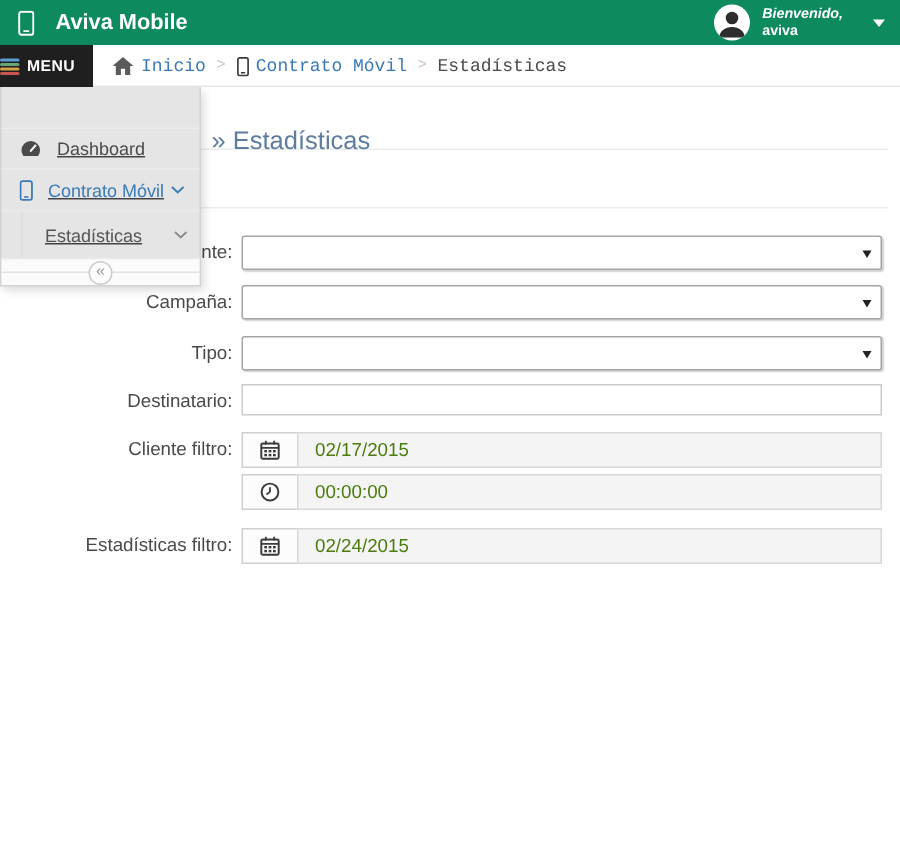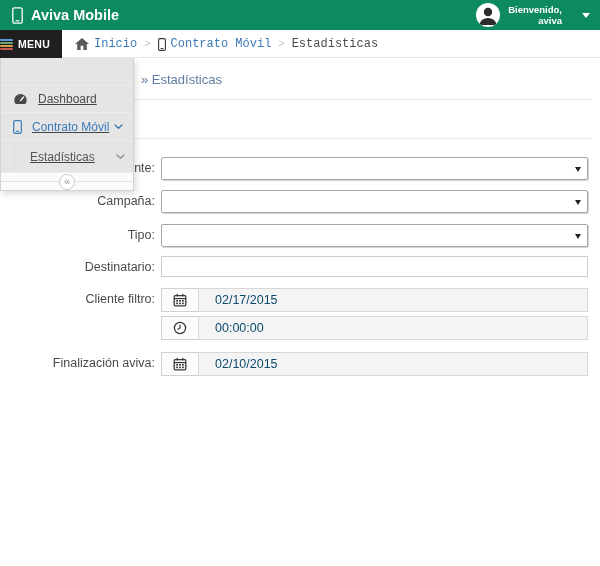--- a/index.html
+++ b/index.html
@@ -3,52 +3,52 @@
 <meta charset="utf-8">
 <style>
   * { margin:0; padding:0; box-sizing:border-box; }
   html,body { width:600px; height:566px; }
   body {
     position:relative; overflow:hidden; background:#fff;
     font-family:"Liberation Sans", sans-serif; color:#444;
   }
   
   .topbar { position:absolute; top:0; left:0; width:600px; height:30px; background:#0d8a5e; z-index:30; }
-  .brand { position:absolute; left:12px; top:0; height:30px; display:flex; align-items:center; gap:8px; color:#fff; }
+  .brand { position:absolute; left:12px; top:0; height:30px; display:flex; align-items:center; gap:14px; color:#fff; }
   .brand-text { font-size:14.5px; font-weight:bold; }
   .user-area { position:absolute; right:10px; top:0; height:30px; display:flex; align-items:center; gap:8px; }
   .avatar { width:24px; height:24px; border-radius:50%; background:#fff; overflow:hidden; display:flex; align-items:flex-end; justify-content:center; }
   .welcome { color:#fff; font-size:9.5px; font-weight:bold; line-height:1.2; }
   .caret-down { width:0; height:0; border-left:4px solid transparent; border-right:4px solid transparent; border-top:5px solid #fff; margin-left:12px; }
   
   .navbar { position:absolute; top:30px; left:0; width:600px; height:28px; background:#fff; border-bottom:1px solid #e6e6e6; z-index:25; }
   .menu-btn { position:absolute; left:0; top:0; width:62px; height:28px; background:#1f1f1f; display:flex; align-items:center; justify-content:flex-start; gap:5px; cursor:pointer; }
   .hamburger { width:13px; display:flex; flex-direction:column; gap:1px; }
   .hamburger i { display:block; height:2px; border-radius:1px; }
   .hb1{background:#5b9bd5;} .hb2{background:#68a678;} .hb3{background:#d59f4a;} .hb4{background:#c9574f;}
   .menu-label { color:#fff; font-size:10.5px; font-weight:bold; letter-spacing:.3px; }
   .breadcrumb { position:absolute; left:75px; top:0; height:28px; display:flex; align-items:center; gap:7px; font-size:12px; white-space:nowrap;font-family:Liberation Mono, monospace; }
   .bc-link { color:#3b7ab8; text-decoration:none; cursor:pointer; display:flex; align-items:center; gap:5px; }
   .bc-sep { color:#c5c5c5; font-size:10.5px; }
   .bc-current { color:#4b4b4b; }
   
-  .page-title { position:absolute; left:141px; top:72px; font-size:13px; color:#5e7ca0; z-index:5; }
+  .page-title { position:absolute; left:141px; top:84px; font-size:17px; color:#5e7ca0; z-index:5; }
   .divider { position:absolute; left:15px; right:8px; border-top:1px solid #ececec; z-index:4; }
   .div1 { top:99px; } .div2 { top:138px; }
   
   .frow { position:absolute; left:0; width:600px; z-index:5; }
   .flabel { position:absolute; left:0; top:4px; width:155px; text-align:right; font-size:12.5px; color:#4a4a4a; }
   .fctrl { position:absolute; left:161px; width:427px; }
   .select-box { height:23px; background:#fff; border:1px solid #a6a6a6; border-radius:2px; box-shadow:1px 1px 1px rgba(0,0,0,.18); position:relative; cursor:pointer; }
   .select-arrow { position:absolute; right:6px; top:9px; width:0; height:0; border-left:3.5px solid transparent; border-right:3.5px solid transparent; border-top:5px solid #222; }
   .select-value { display:block; padding:3px 18px 0 8px; font-size:12.5px; color:#444; }
   .text-input { width:427px; height:21px; border:1px solid #ccc; background:#fff; font-size:12.5px; padding:0 8px; color:#444; font-family:"Liberation Sans", sans-serif; }
   .igroup { display:flex; height:24px; width:427px; }
   .iaddon { width:38px; flex:0 0 38px; border:1px solid #cfcfcf; background:#fcfcfc; display:flex; align-items:center; justify-content:center; cursor:pointer; }
-  .ifield { flex:1; border:1px solid #d8d8d8; margin-left:-1px; background:#f4f4f4; display:flex; align-items:center; padding-left:16px; font-size:12.5px; color:#0c4a6e; cursor:text; }
+  .ifield { flex:1; border:1px solid #d8d8d8; margin-left:-1px; background:#f4f4f4; display:flex; align-items:center; padding-left:11px; font-size:12.5px; color:#4d7c0f; cursor:text; }
   
   .menu-panel { position:absolute; left:0; top:58px; width:134px; background:#e5e5e5; border:1px solid #d2d2d2; border-top:none; box-shadow:2px 3px 6px rgba(0,0,0,.14); z-index:20;text-decoration:underline; }
   .panel-spacer { height:27px; }
   .panel-item { height:27px; display:flex; align-items:center; border-top:1px solid #ececec; padding:0 10px 0 12px; font-size:12px; color:#4a4a4a; cursor:pointer; }
   .panel-item.blue { color:#3b7ab8; height:28px; }
   .panel-item .mi { margin-right:10px; display:flex; }
   .panel-item .chev { margin-left:auto; display:flex; }
   .panel-sub { border-top:1px solid #ececec; height:32px; display:flex; }
   .sub-inner { margin-left:13px; border-left:1px solid #ddd; flex:1; display:flex; align-items:center; padding-left:15px; font-size:12px; color:#555; cursor:pointer; }
   .sub-inner .chev { margin-left:auto; margin-right:8px; display:flex; }
@@ -70,22 +70,22 @@
     <span class="brand-text">Aviva Mobile</span>
   </div>
   <div class="user-area">
     <span class="avatar">
       <svg width="24" height="24" viewBox="0 0 24 24">
           <circle cx="12" cy="9" r="4.2" fill="#2d2d2d"></circle>
           <path d="M3.5 22 a8.5 7 0 0 1 17 0 Z" fill="#2d2d2d"></path>
         </svg>
     </span>
     <span class="welcome">
-      <span style="display:block;">Bienvenido,</span>
-      <span style="display:block;text-align:right;">aviva</span>
+      <span style="display:block;font-style:italic;">Bienvenido,</span>
+      <span style="display:block;">aviva</span>
     </span>
     <span class="caret-down"></span>
   </div>
 </div>
 
 <div class="navbar">
   <div class="menu-btn">
     <span class="hamburger">
       <i class="hb1"></i>
         <i class="hb2"></i>
@@ -191,38 +191,38 @@
             <line x1="7" y1="7" x2="7" y2="3.8" stroke="#3a3a3a" stroke-width="1.2"></line>
             <line x1="7" y1="7" x2="4.6" y2="8.6" stroke="#3a3a3a" stroke-width="1.2"></line>
           </svg>
       </span>
       <span class="ifield">00:00:00</span>
     </div>
   </div>
 </div>
 
 <div class="frow" style="top:352px;">
-  <div class="flabel">Finalización aviva:</div>
+  <div class="flabel">Estadísticas filtro:</div>
   <div class="fctrl">
     <div class="igroup">
       <span class="iaddon">
         <svg width="14" height="14" viewBox="0 0 14 14">
             <rect x="1.2" y="2.6" width="11.6" height="10.2" rx="1" fill="none" stroke="#3a3a3a" stroke-width="1.3"></rect>
             <line x1="1.2" y1="5.6" x2="12.8" y2="5.6" stroke="#3a3a3a" stroke-width="1.2"></line>
             <line x1="4.2" y1="0.8" x2="4.2" y2="3.4" stroke="#3a3a3a" stroke-width="1.2"></line>
             <line x1="9.8" y1="0.8" x2="9.8" y2="3.4" stroke="#3a3a3a" stroke-width="1.2"></line>
             <rect x="3.2" y="7" width="1.8" height="1.6" fill="#3a3a3a"></rect>
             <rect x="6.1" y="7" width="1.8" height="1.6" fill="#3a3a3a"></rect>
             <rect x="9" y="7" width="1.8" height="1.6" fill="#3a3a3a"></rect>
             <rect x="3.2" y="9.6" width="1.8" height="1.6" fill="#3a3a3a"></rect>
             <rect x="6.1" y="9.6" width="1.8" height="1.6" fill="#3a3a3a"></rect>
             <rect x="9" y="9.6" width="1.8" height="1.6" fill="#3a3a3a"></rect>
           </svg>
       </span>
-      <span class="ifield">02/10/2015</span>
+      <span class="ifield">02/24/2015</span>
     </div>
   </div>
 </div>
 
 <div class="menu-panel">
   <div class="panel-spacer"></div>
   <div class="panel-item">
     <span class="mi">
       <svg width="15" height="13" viewBox="0 0 15 13">
           <path d="M7.5 1 A6.2 6.2 0 0 1 13.7 7.2 A6.2 6.2 0 0 1 12.4 11 L2.6 11 A6.2 6.2 0 0 1 1.3 7.2 A6.2 6.2 0 0 1 7.5 1 Z" fill="#4a4a4a"></path>

